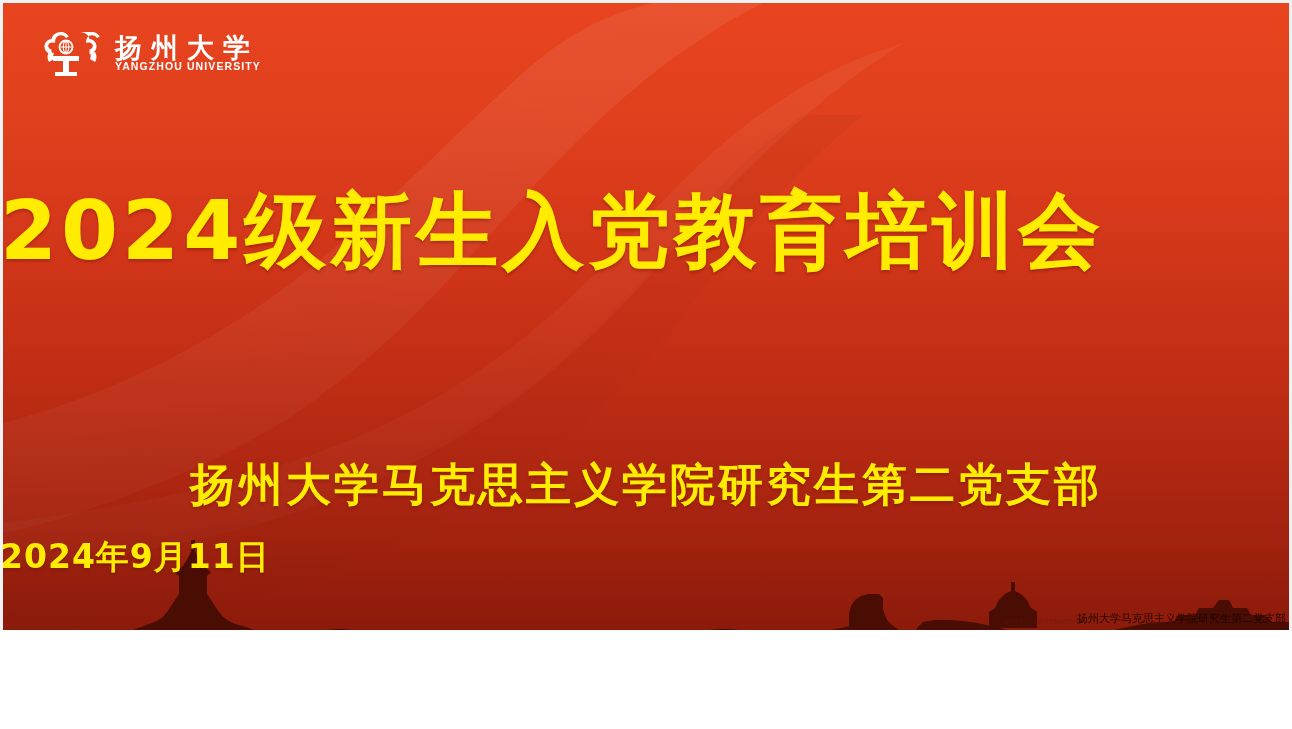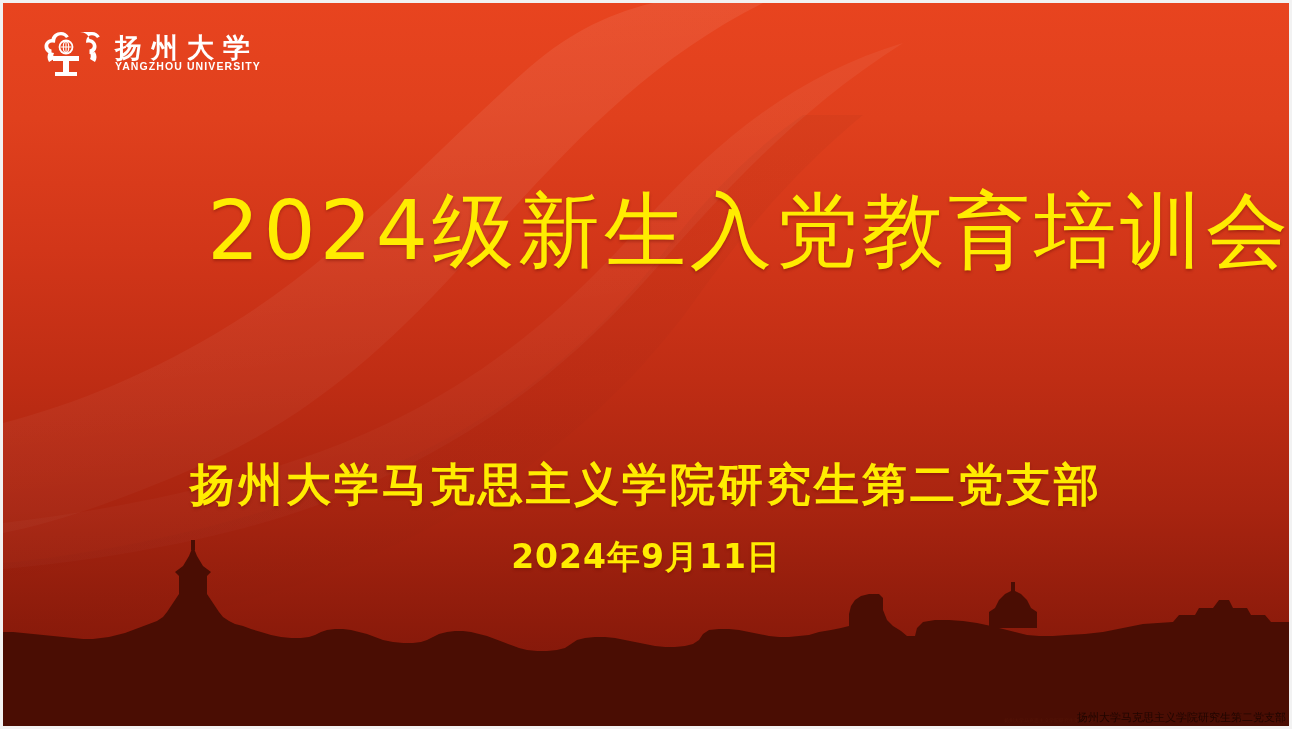--- a/index.html
+++ b/index.html
@@ -10,21 +10,21 @@
   body {
     width: 1292px;
     height: 729px;
     overflow: hidden;
     font-family: "Liberation Sans", sans-serif;
   }
 
   #slide {
     position: relative;
     width: 1292px;
-    height: 729px;
+    height: 630px;
     overflow: hidden;
     background: #8b5cf6;
     box-sizing: border-box;
   }
 
   
   #slide-frame {
     position: absolute;
     left: 0; top: 0;
     width: 1292px;
@@ -115,25 +115,25 @@
     width: 1292px;
     z-index: 20;
     text-align: center;
   }
 
   #main-title {
     position: absolute;
     left: 0;
     top: 188px;
     width: 1292px;
-    text-align: right;
+    text-align: left;
     color: #ffec00;
     font-size: 82px;
     line-height: 1.05;
-    font-weight: 400;
+    font-weight: 700;
     letter-spacing: 4px;
     white-space: nowrap;
     font-family: "DejaVu Sans", "Liberation Sans", sans-serif;
     text-shadow: 0 2px 3px rgba(90, 10, 0, 0.35);
   }
 
   #org-line {
     position: absolute;
     left: 0;
     top: 455px;
@@ -146,21 +146,21 @@
     white-space: nowrap;
     font-family: "DejaVu Sans", "Liberation Sans", sans-serif;
     text-shadow: 0 2px 3px rgba(90, 10, 0, 0.32);
   }
 
   #date-line {
     position: absolute;
     left: 0;
     top: 535px;
     width: 1292px;
-    text-align: center;
+    text-align: left;
     color: #ffec00;
     font-size: 33px;
     font-weight: 700;
     letter-spacing: 1px;
     white-space: nowrap;
     font-family: "DejaVu Sans", "Liberation Sans", sans-serif;
     text-shadow: 0 2px 3px rgba(90, 10, 0, 0.3);
   }
 
   

